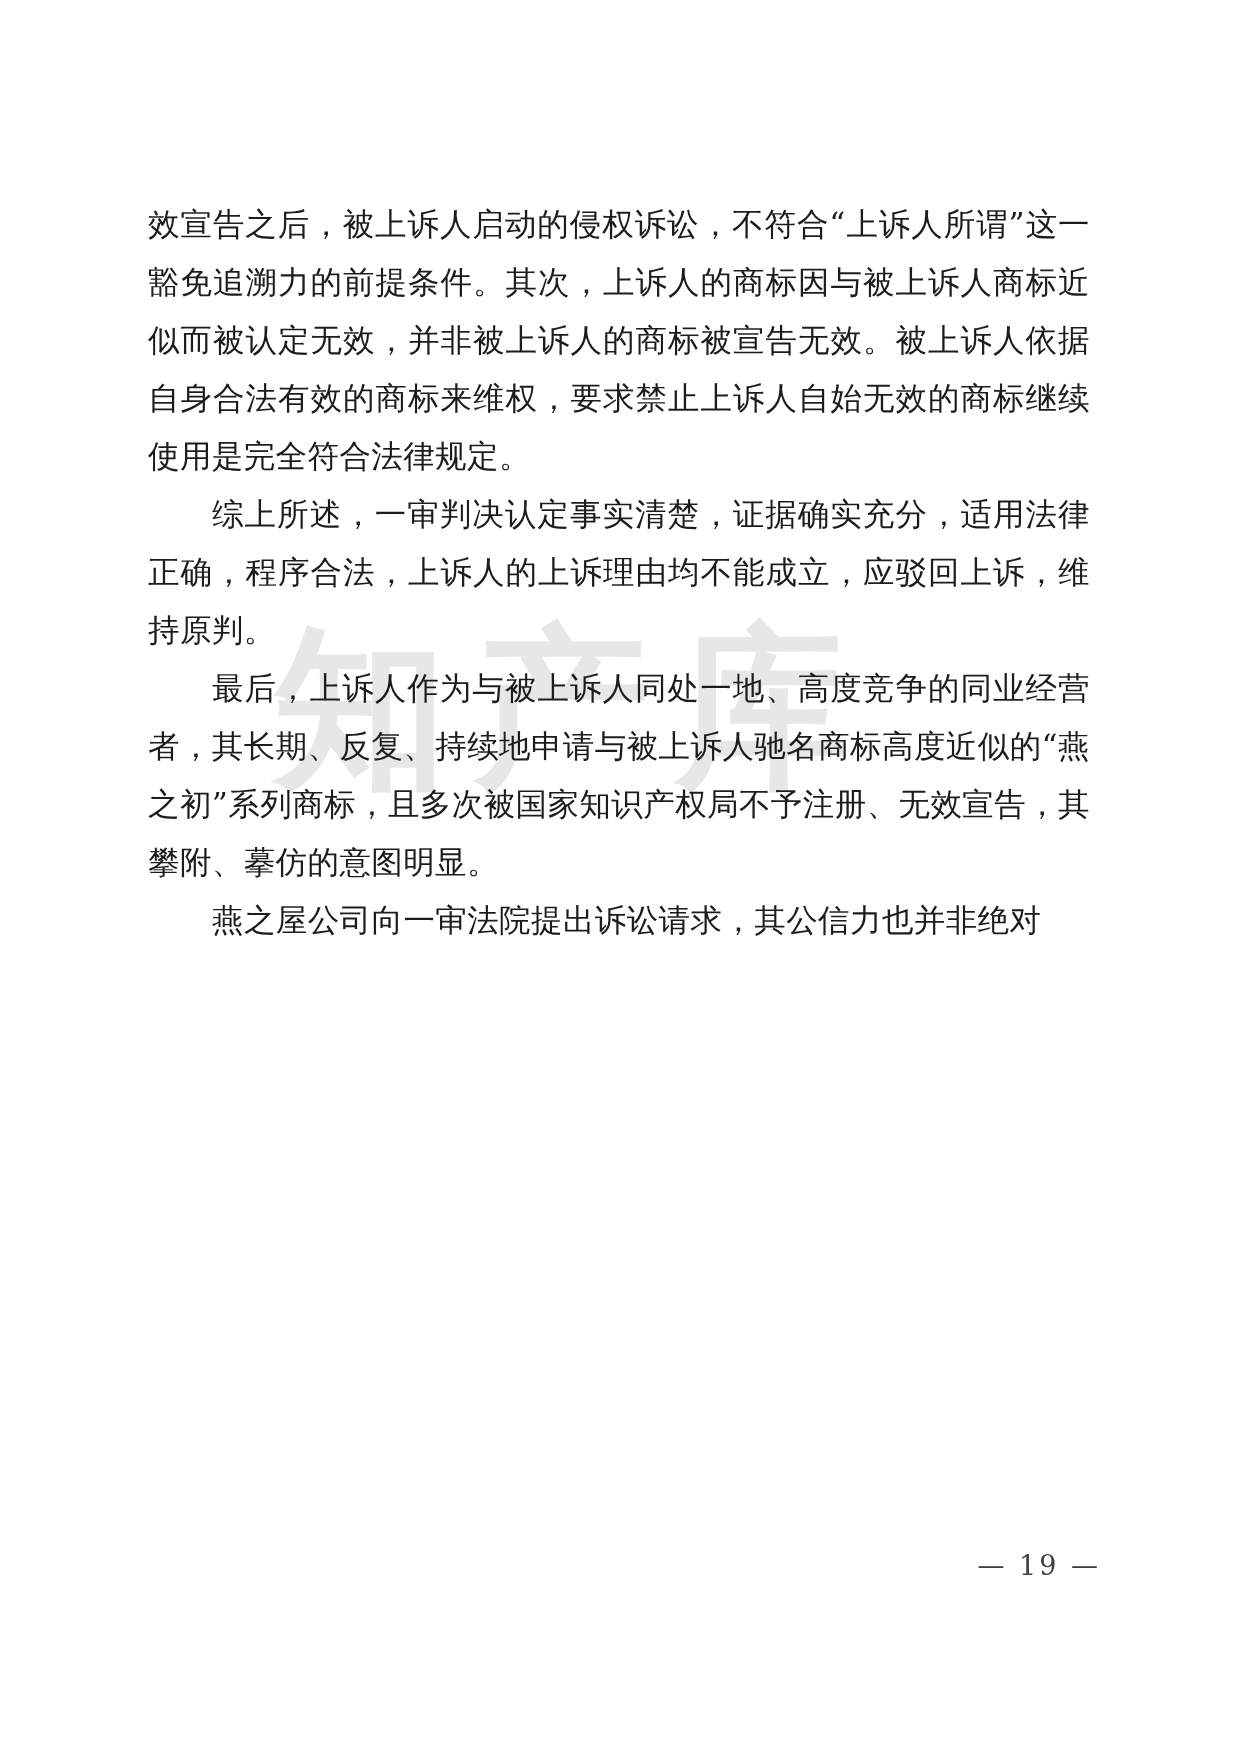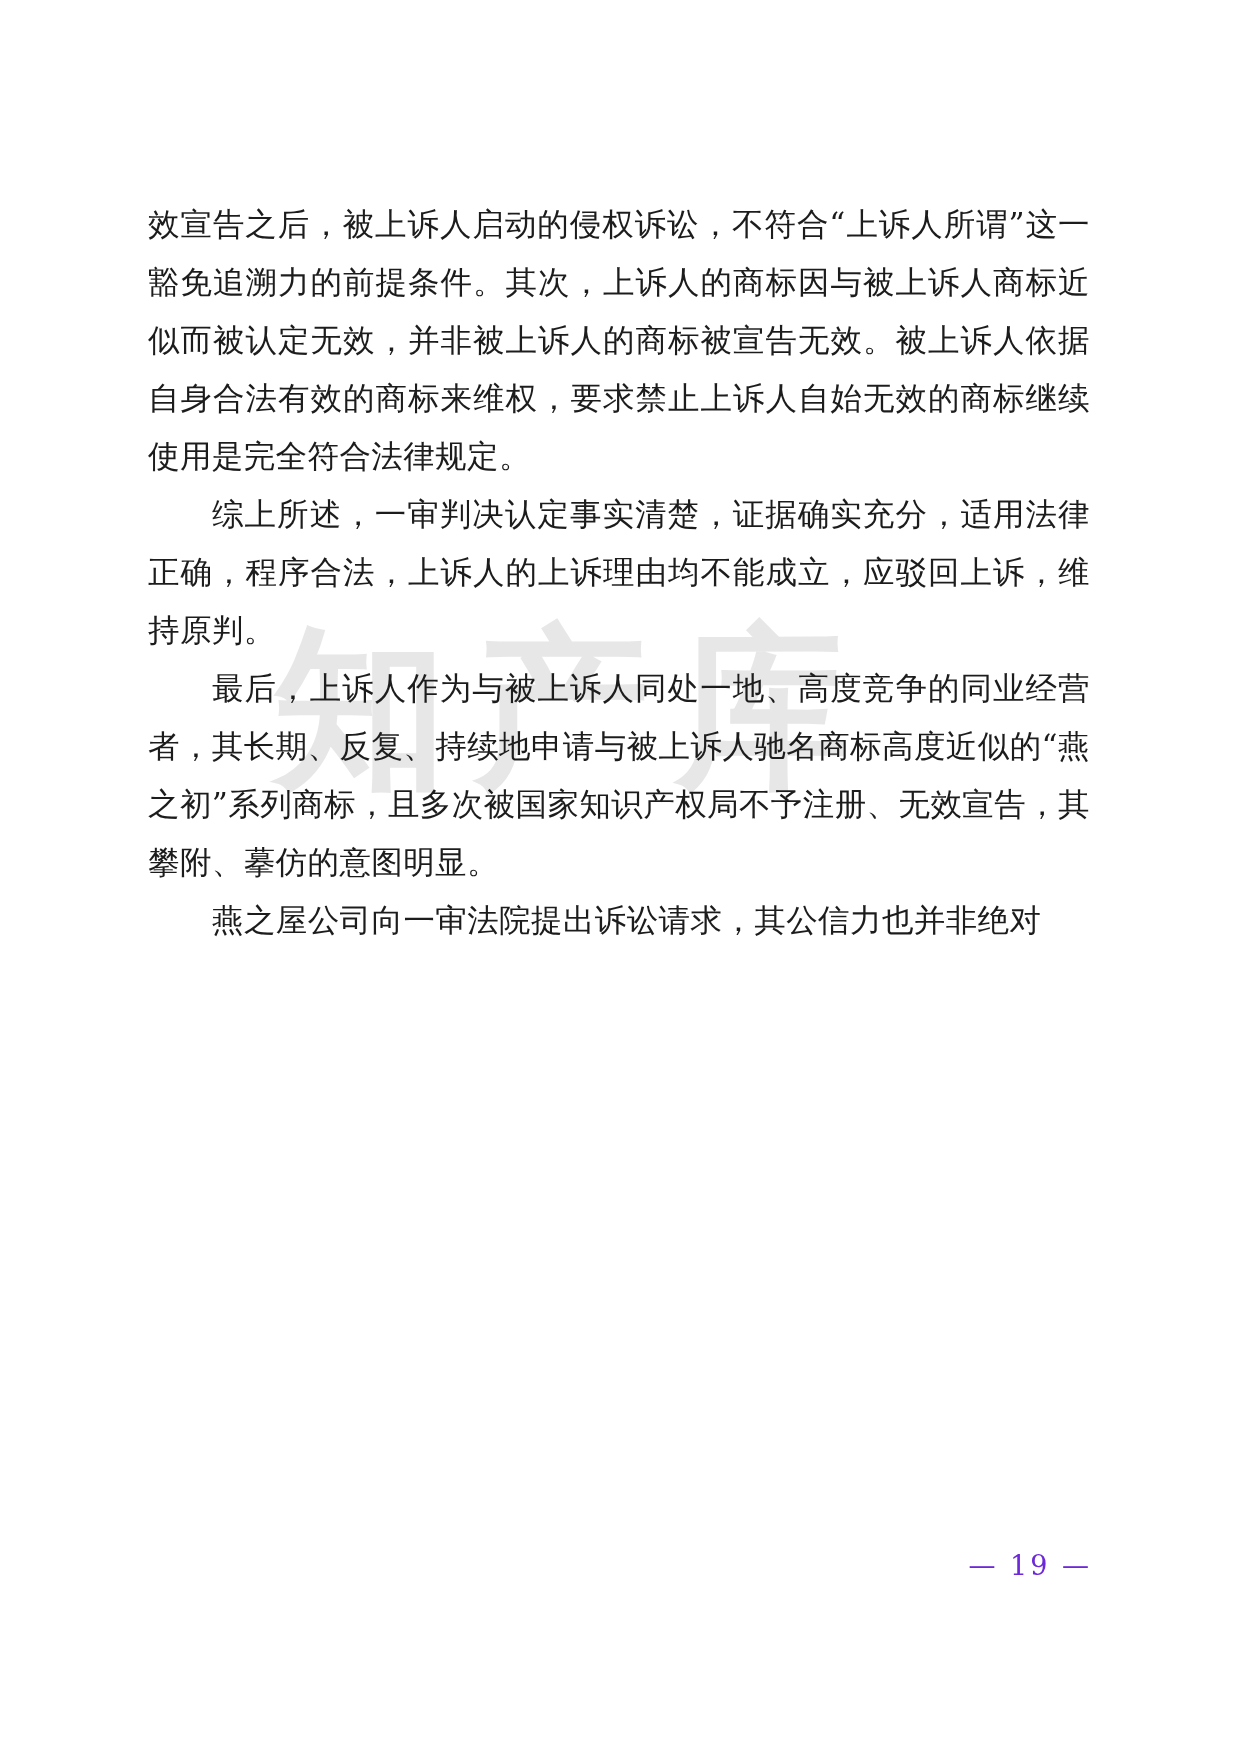--- a/index.html
+++ b/index.html
@@ -56,23 +56,23 @@
     letter-spacing: 0.4px;
   }
 
   .para.indent {
     text-indent: 64px;
   }
 
   .footer {
     position: absolute;
     bottom: 172px;
-    right: 148px;
+    right: 139px;
     font-size: 27px;
-    color: #6d28d9;
+    color: #404040;
     letter-spacing: 3px;
     z-index: 1;
   }
 </style>
 </head>
 <body>
 
 <div class="page">
 
   <div class="watermark">知产库</div>

